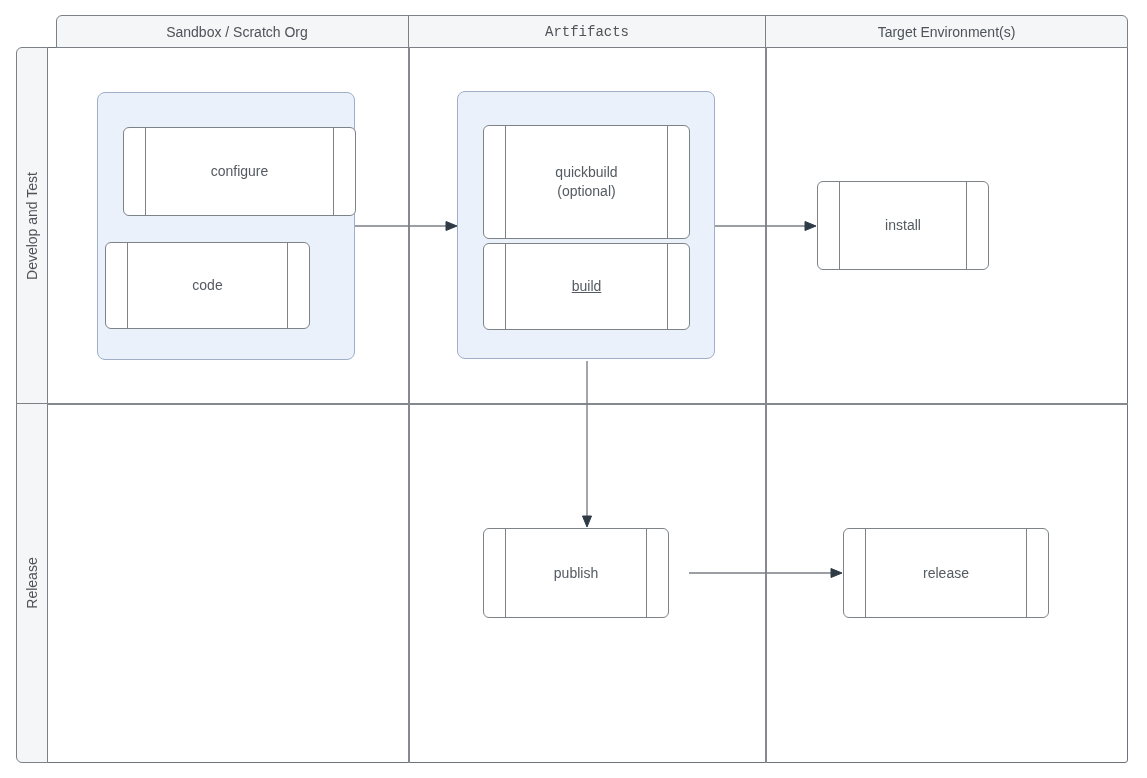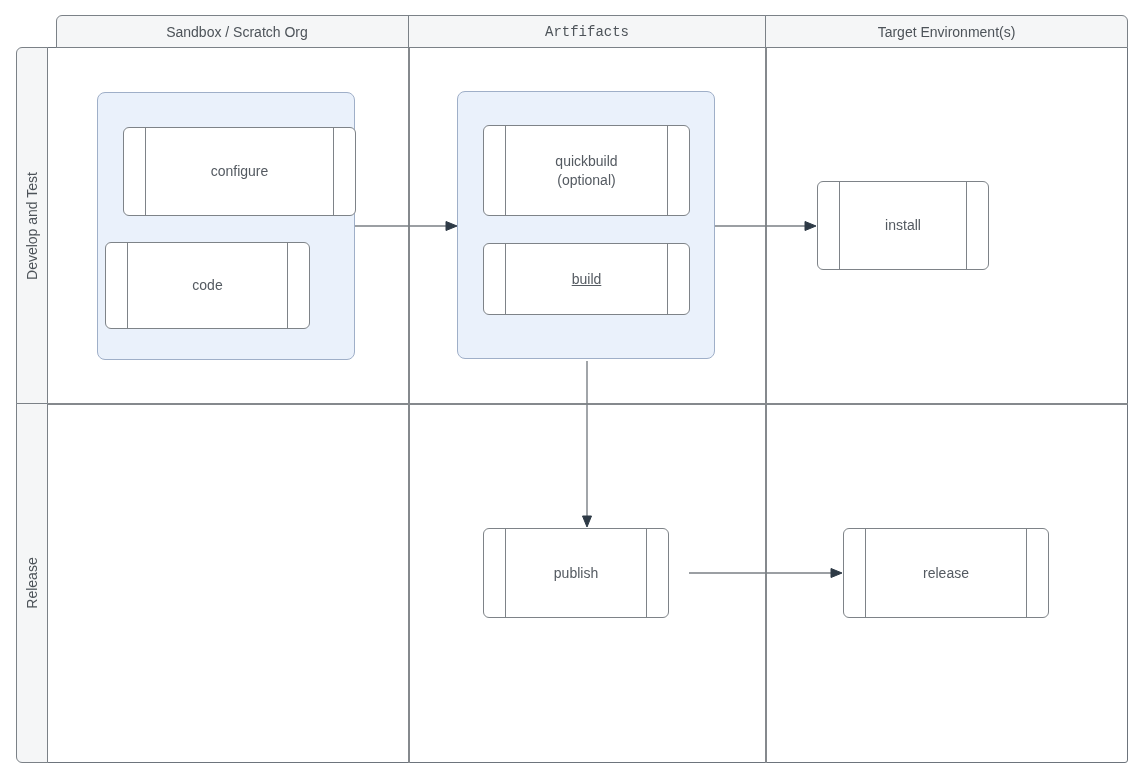--- a/index.html
+++ b/index.html
@@ -91,22 +91,22 @@
     position: absolute;
     top: 0; bottom: 0;
     width: 1px;
     background: #7e8388;
   }
   .process::before { left: 21px; }
   .process::after  { right: 21px; }
 
   .node-configure  { left: 123px; top: 127px; width: 233px; height: 89px; }
   .node-code       { left: 105px; top: 242px; width: 205px; height: 87px; }
-  .node-quickbuild { left: 483px; top: 125px; width: 207px; height: 91px; }
-  .node-build      { left: 483px; top: 243px; width: 207px; height: 72px; text-decoration: underline; }
+  .node-quickbuild { left: 483px; top: 125px; width: 207px; height: 114px; }
+  .node-build      { left: 483px; top: 243px; width: 207px; height: 87px; text-decoration: underline; }
   .node-install    { left: 817px; top: 181px; width: 172px; height: 89px; }
   .node-publish    { left: 483px; top: 528px; width: 186px; height: 90px; }
   .node-release    { left: 843px; top: 528px; width: 206px; height: 90px; }
 
   
   .edges {
     position: absolute;
     left: 0; top: 0;
     width: 1147px; height: 778px;
     pointer-events: none;

